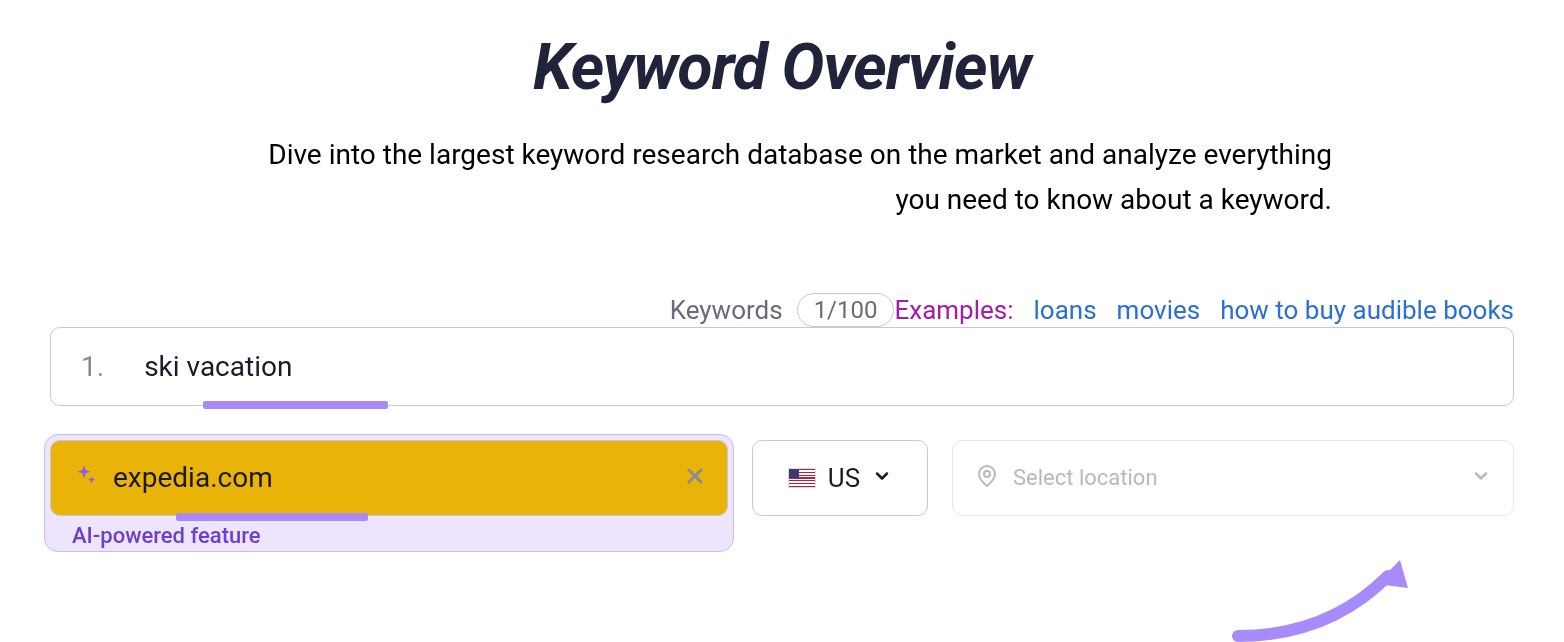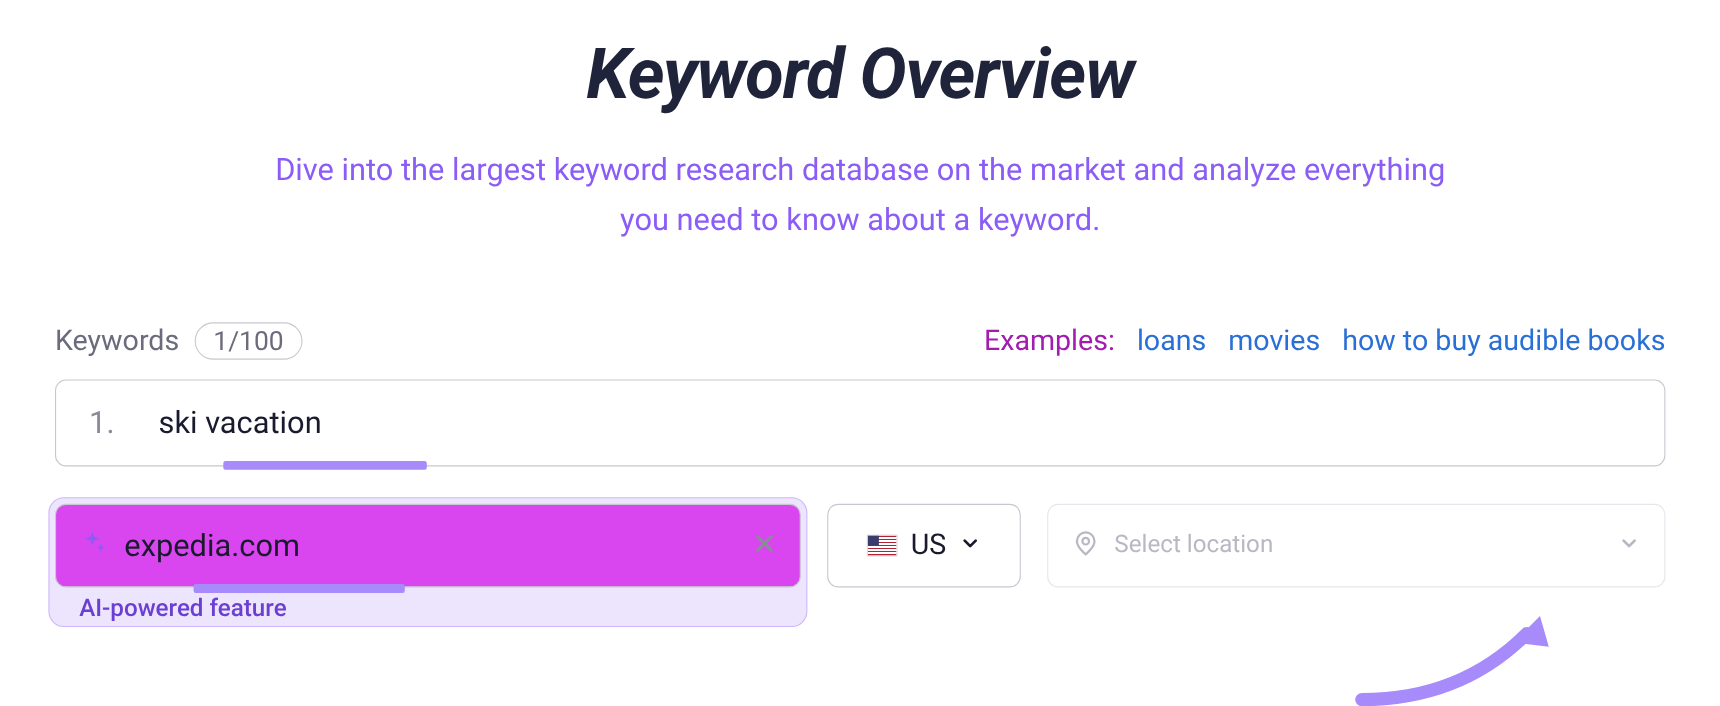--- a/index.html
+++ b/index.html
@@ -19,33 +19,32 @@
   .title {
     text-align: center;
     font-size: 64px;
     font-weight: 700;
     color: #20243a;
     letter-spacing: -1px;
     margin-bottom: 28px;
     font-style: italic;
   }
   .subtitle {
-    text-align: center;
-    font-size: 28px;
-    color: #8b5cf6;
+    text-align: right;
+    font-size: 28px;
+    color: #000000;
     line-height: 1.6;
     max-width: 1100px;
     margin: 0 auto 70px auto;
   }
   .row-top {
     display: flex;
     align-items: center;
-    justify-content: space-between;
+    justify-content: flex-end;
     font-size: 26px;
-    margin-bottom: 18px;
   }
   .keywords-label {
     display: flex;
     align-items: center;
     gap: 14px;
     color: #6b6b7b;
   }
   .count-pill {
     border: 1.5px solid #c8c8d0;
     border-radius: 999px;
@@ -110,21 +109,21 @@
     right: -6px;
     bottom: -36px;
     background: #ede5fd;
     border: 1px solid #cdb6fb;
     border-radius: 14px;
     z-index: 0;
   }
   .domain-box {
     position: relative;
     z-index: 1;
-    background: #d946ef;
+    background: #eab308;
     border: 1.5px solid #c8c8d0;
     border-radius: 10px;
     height: 76px;
     display: flex;
     align-items: center;
     padding: 0 20px;
     gap: 16px;
   }
   .sparkle-icon { color: #8b5cf6; flex-shrink: 0; }
   .domain-value {

